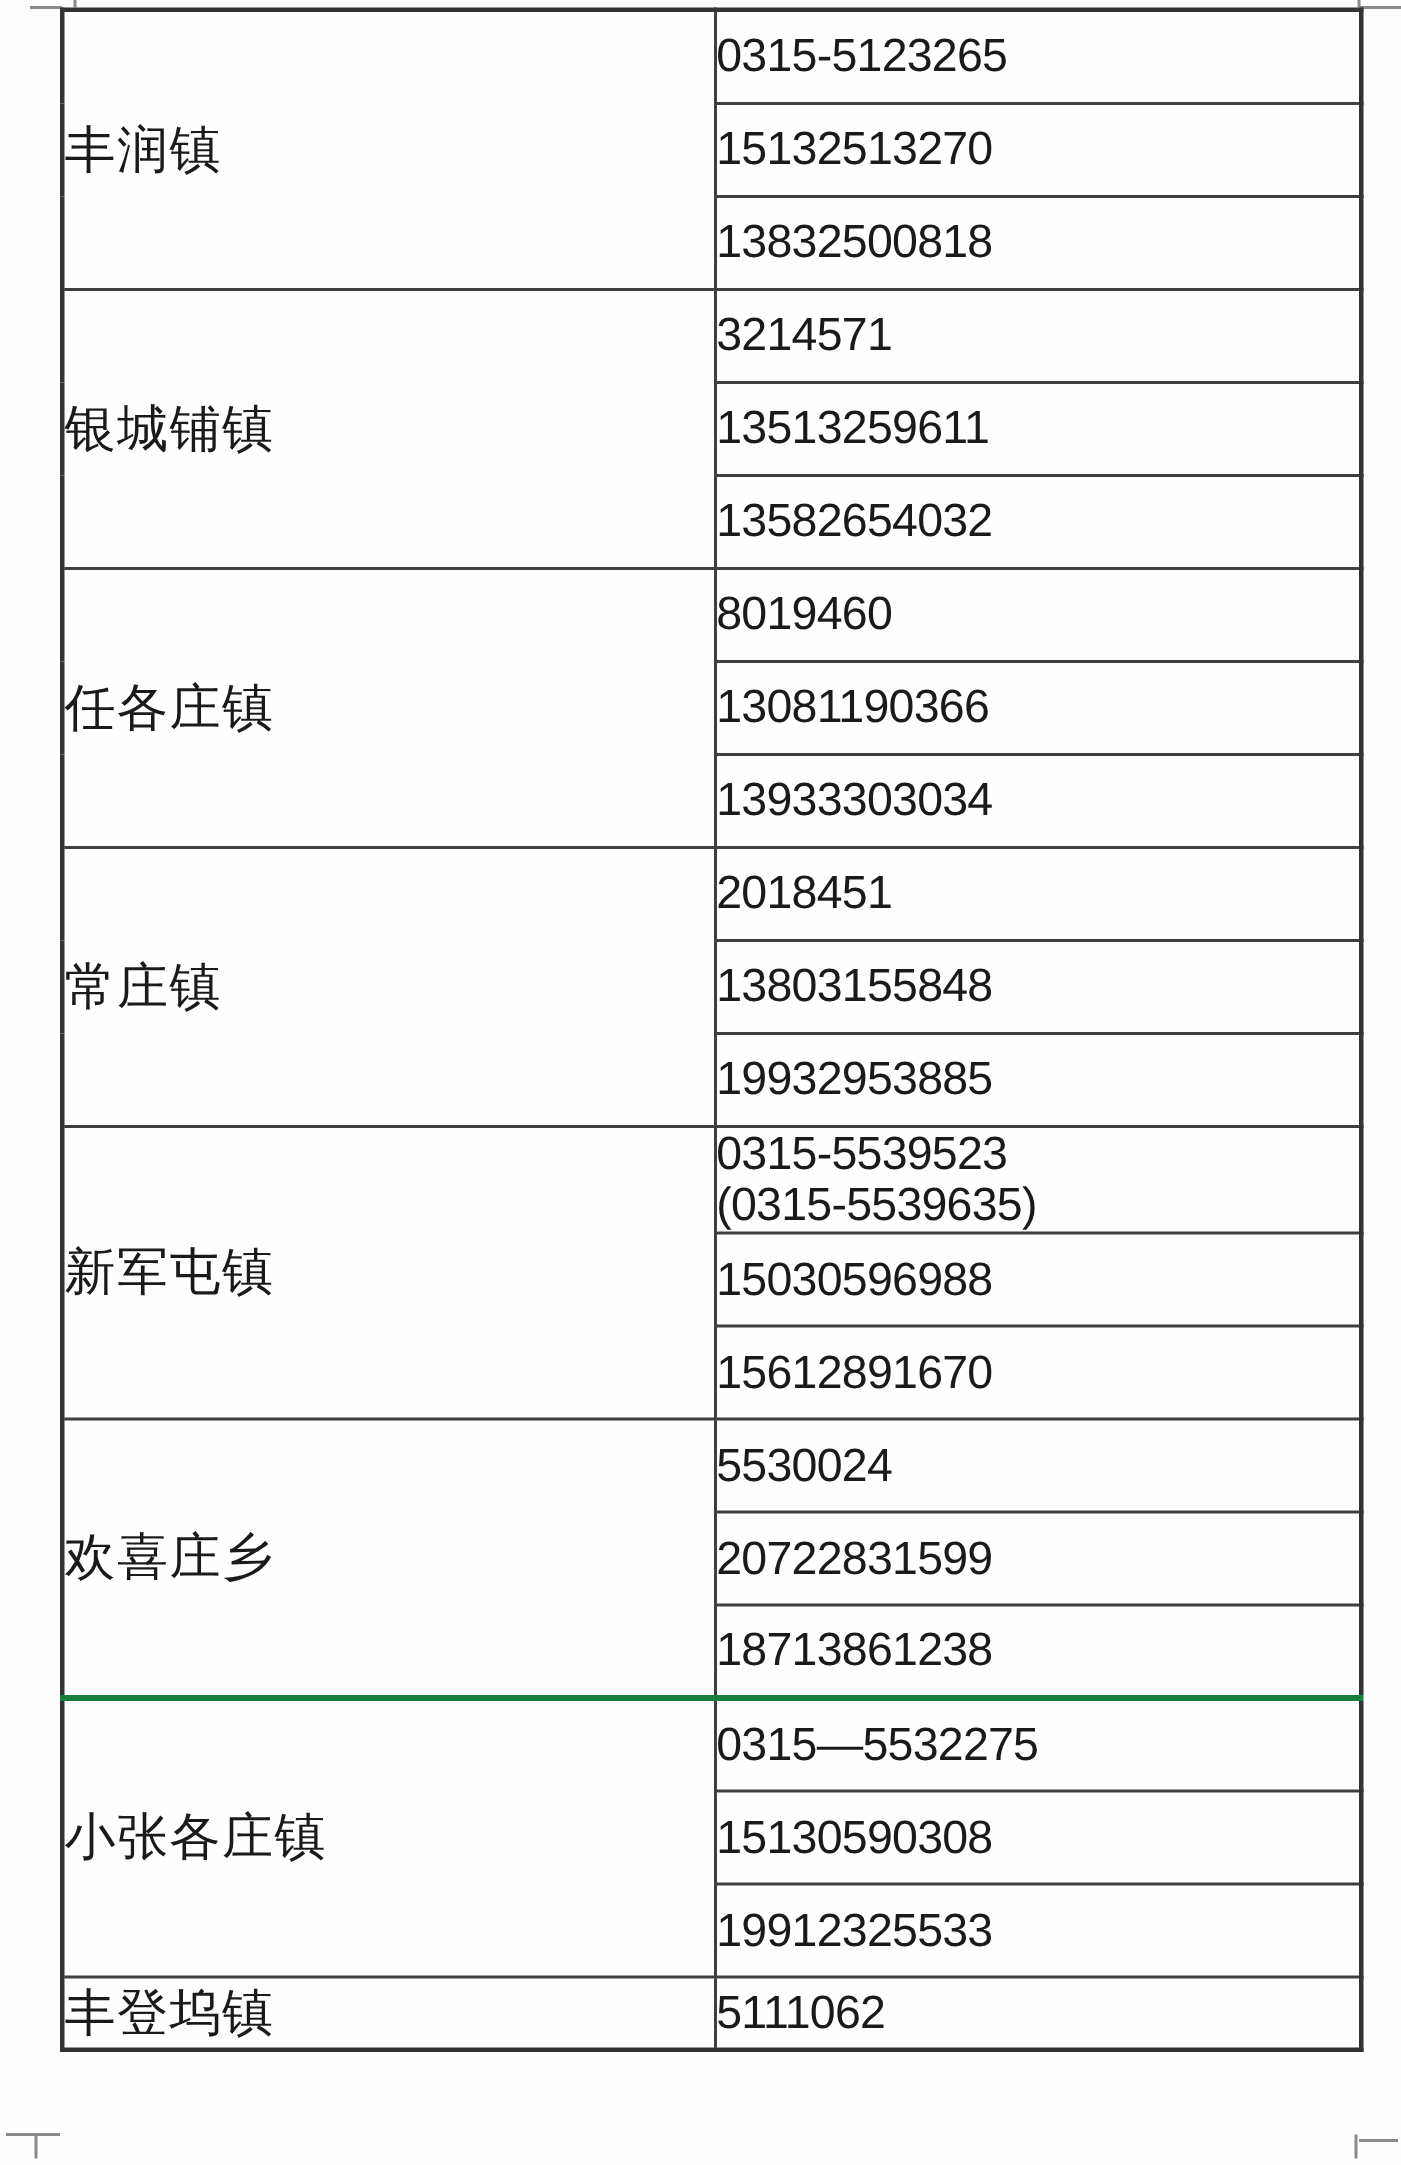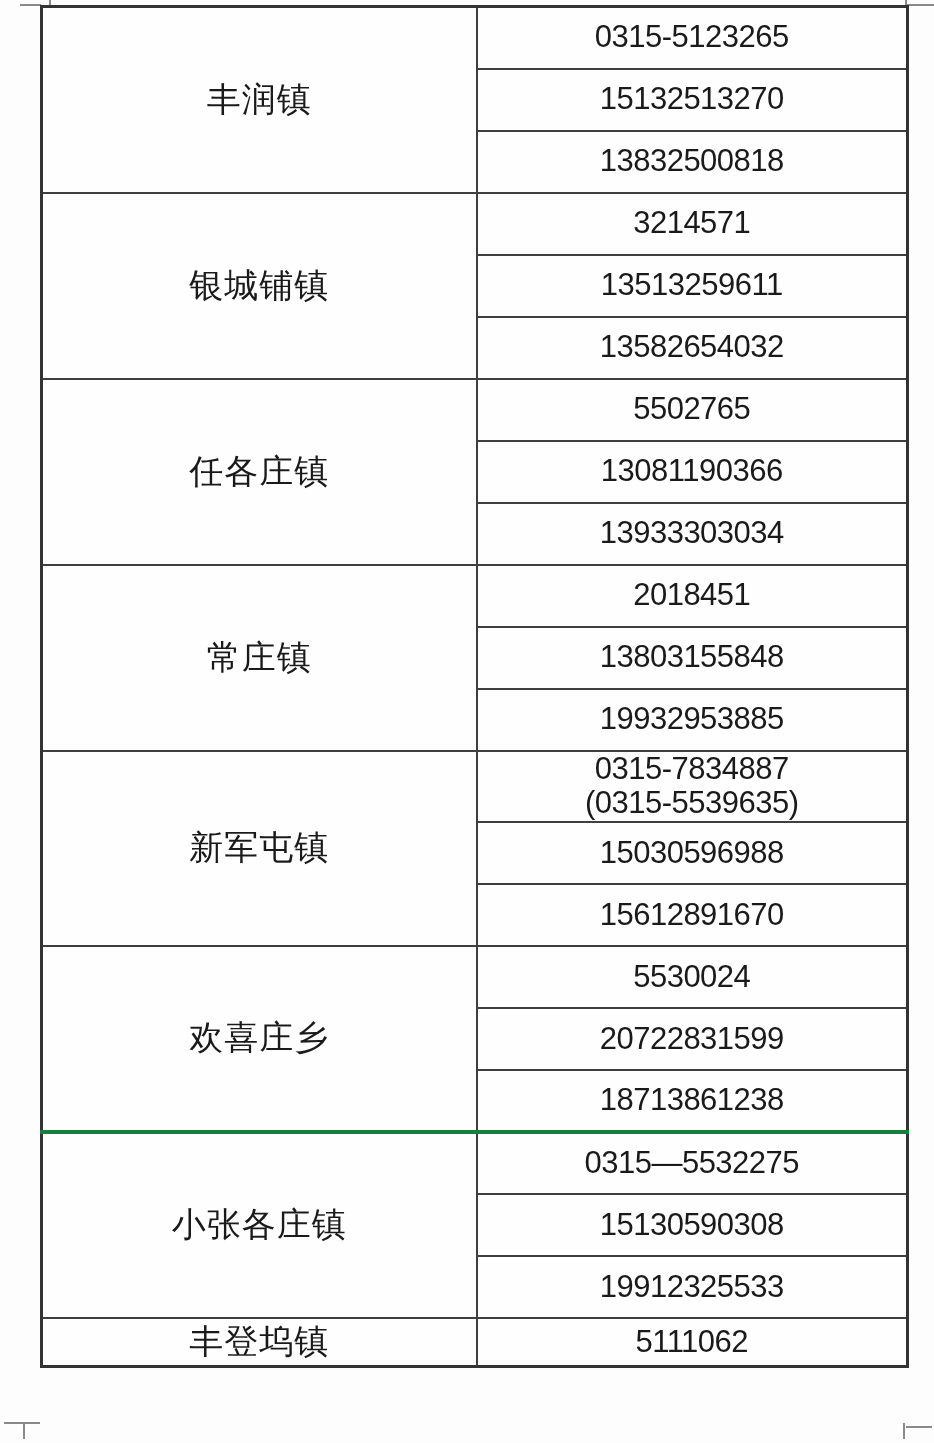--- a/index.html
+++ b/index.html
@@ -22,21 +22,21 @@
     width: 866px;
     border-collapse: collapse;
     table-layout: fixed;
     background: #fefefe;
     border: 3px solid #333333;
   }
   col.col-town  { width: 435px; }
   col.col-phone { width: 431px; }
   td {
     border: 2px solid #3f3f3f;
-    text-align: center;
+    text-align: left;
     vertical-align: middle;
     color: #1a1a1a;
     padding: 0;
   }
   tr { height: 62px; }
   tr.last-section { height: 40px; }
   tr.thick-top td { border-top: 4px solid #15803d; }
   td.town-cell {
     font-size: 34px;
     letter-spacing: 1px;
@@ -96,41 +96,41 @@
           <td class="phone-cell">3214571</td>
         </tr>
         <tr>
           <td class="phone-cell">13513259611</td>
         </tr>
         <tr>
           <td class="phone-cell">13582654032</td>
         </tr>
         <tr>
           <td class="town-cell" rowspan="3">任各庄镇</td>
-          <td class="phone-cell">5502765</td>
+          <td class="phone-cell">8019460</td>
         </tr>
         <tr>
           <td class="phone-cell">13081190366</td>
         </tr>
         <tr>
           <td class="phone-cell">13933303034</td>
         </tr>
         <tr>
           <td class="town-cell" rowspan="3">常庄镇</td>
           <td class="phone-cell">2018451</td>
         </tr>
         <tr>
           <td class="phone-cell">13803155848</td>
         </tr>
         <tr>
           <td class="phone-cell">19932953885</td>
         </tr>
         <tr>
           <td class="town-cell" rowspan="3">新军屯镇</td>
-          <td class="phone-cell">0315-7834887
+          <td class="phone-cell">0315-5539523
 (0315-5539635)</td>
         </tr>
         <tr>
           <td class="phone-cell">15030596988</td>
         </tr>
         <tr>
           <td class="phone-cell">15612891670</td>
         </tr>
         <tr>
           <td class="town-cell" rowspan="3">欢喜庄乡</td>

